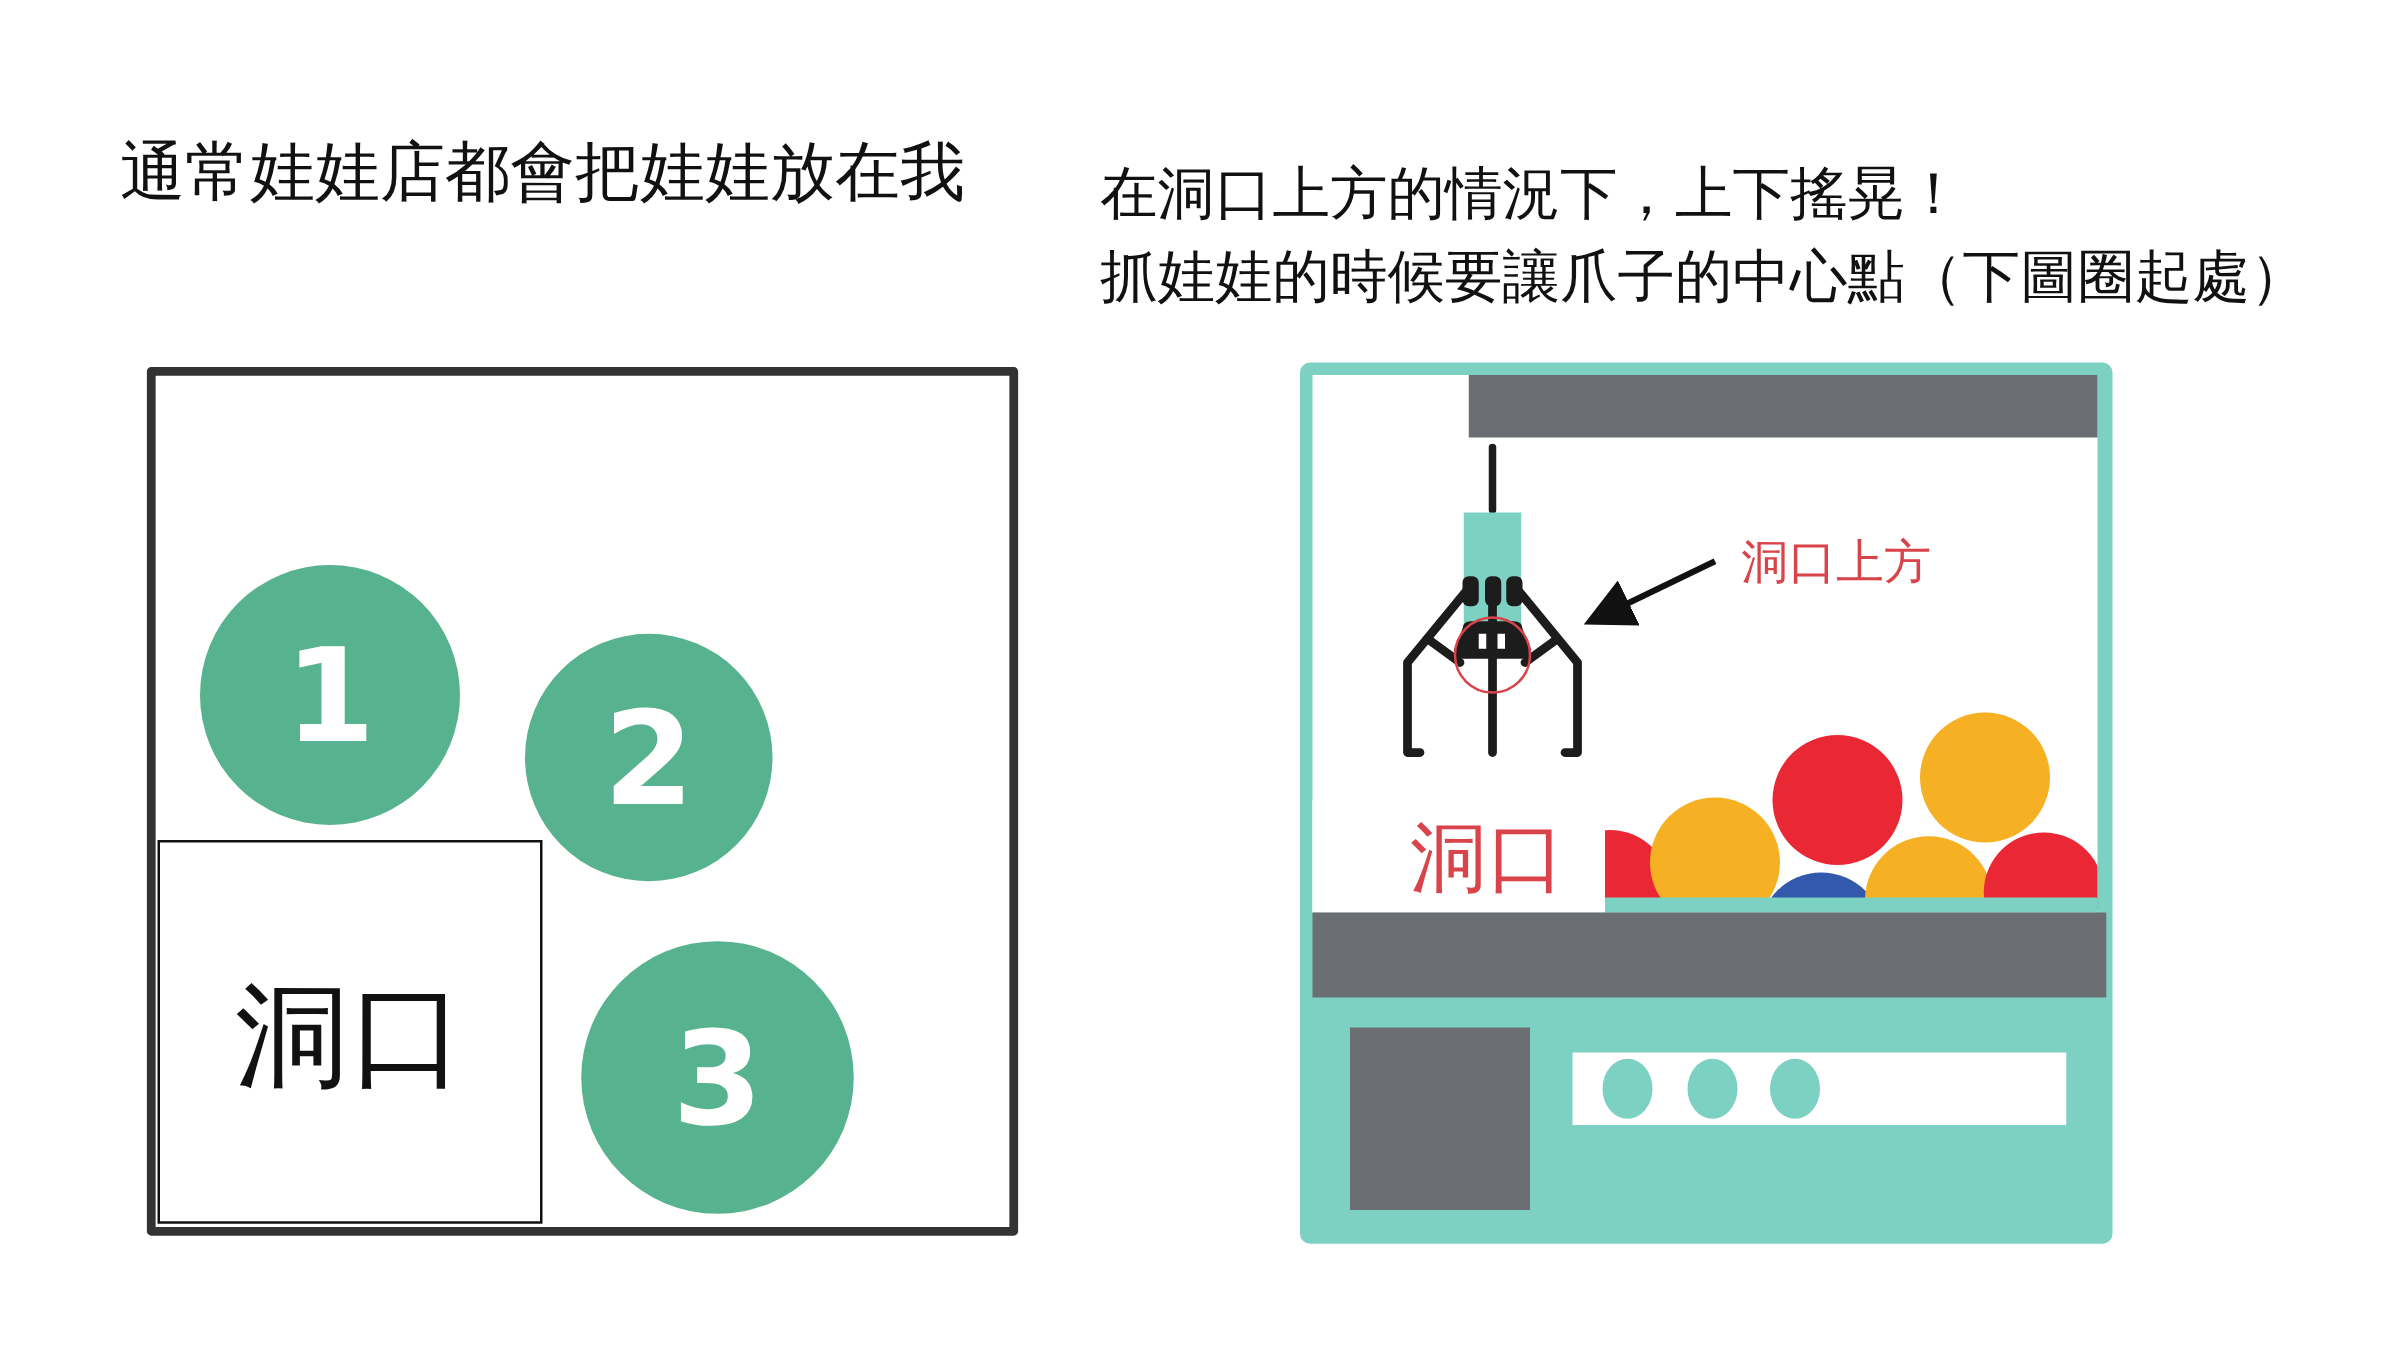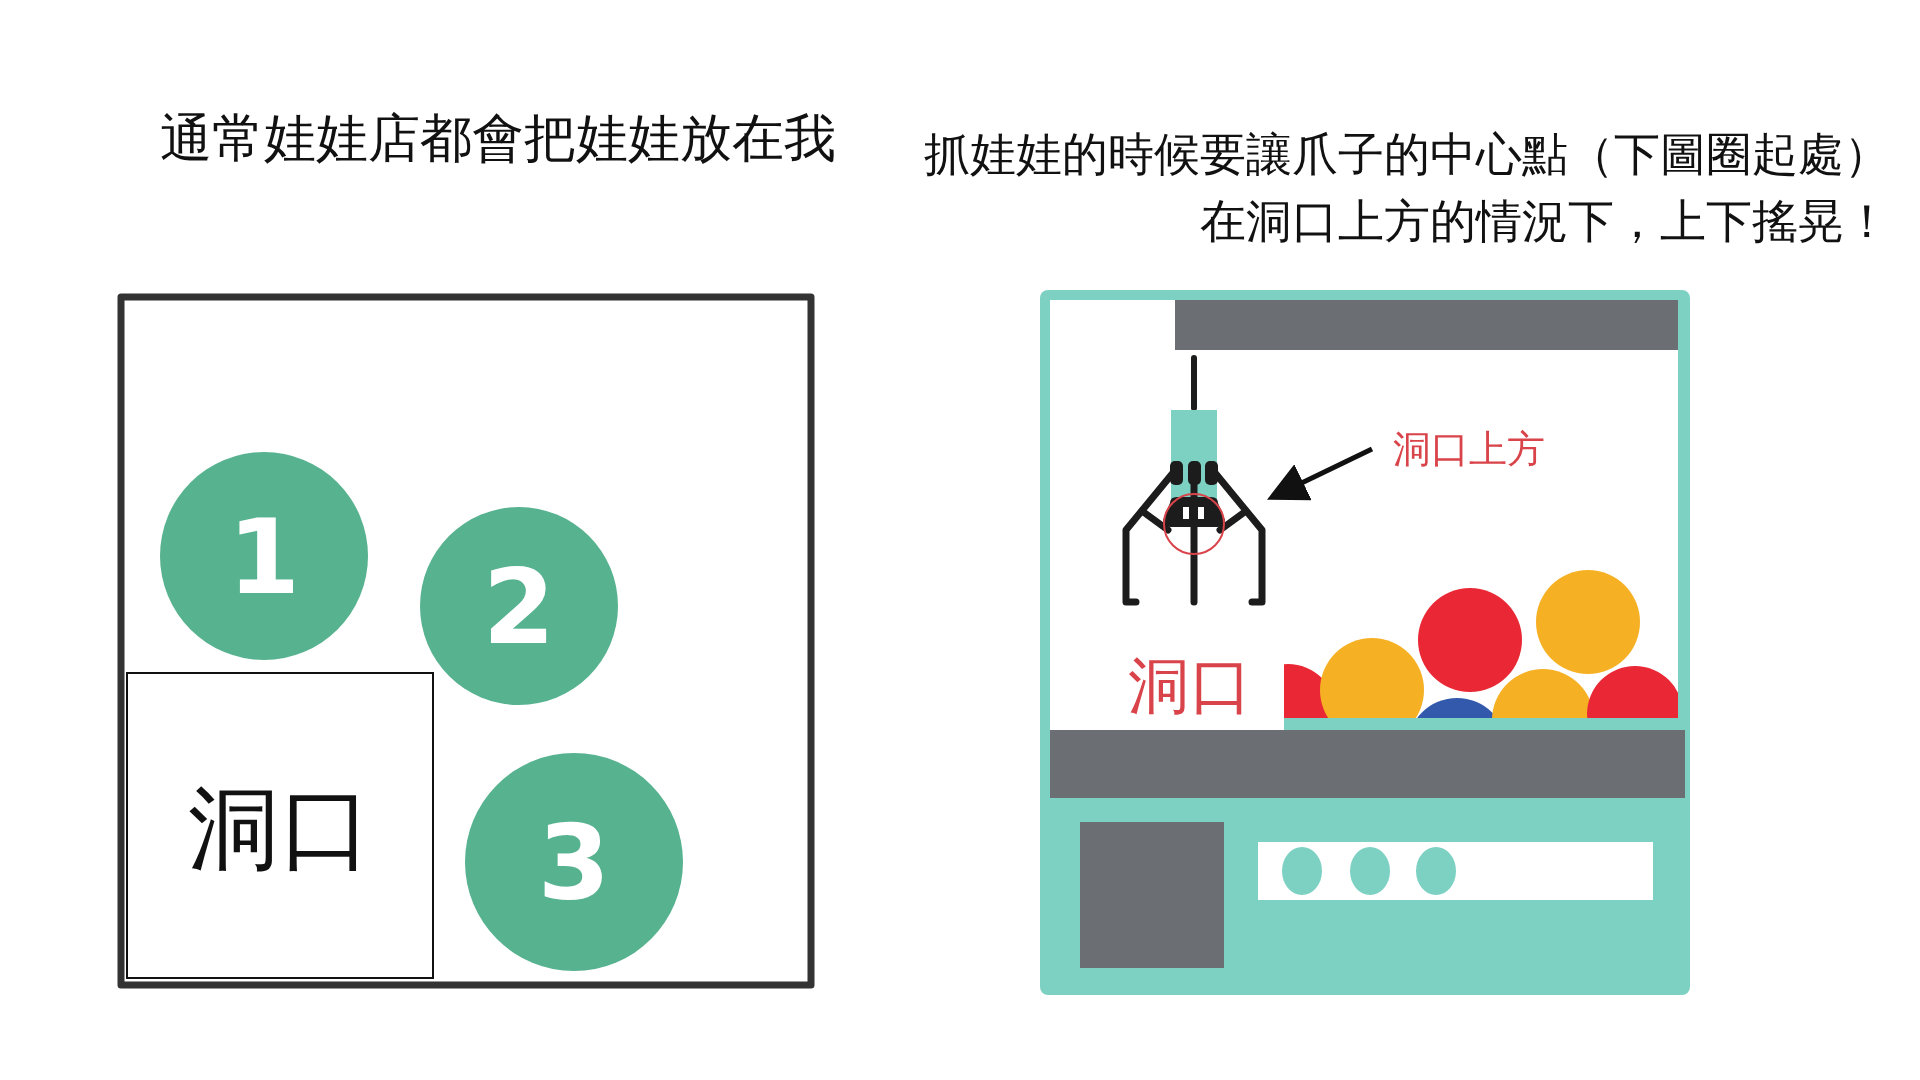--- a/index.html
+++ b/index.html
@@ -1,35 +1,35 @@
 <!DOCTYPE html>
 <html><head>
 <meta charset="utf-8">
 <style>
   html,body{margin:0;padding:0;background:#ffffff;}
   body{width:1920px;height:1080px;position:relative;overflow:hidden;font-family:"DejaVu Serif","Liberation Serif",serif;color:#111;}
-  .title{position:absolute;text-align:right;white-space:nowrap;line-height:1;}
+  .title{position:absolute;text-align:left;white-space:nowrap;line-height:1;}
   .title .line{display:block;}
   #left-title{left:96px;width:740px;top:112px;font-size:52px;}
   #left-title .line{height:70px;}
   #right-title{left:880px;width:1010px;top:131px;font-size:46px;}
   #right-title .line{height:67px;}
   svg{position:absolute;left:0;top:0;}
   .cjk{font-family:"DejaVu Serif","Liberation Serif",serif;}
   .num{font-family:"DejaVu Sans","Liberation Sans",sans-serif;font-weight:bold;}
 </style>
 </head>
 <body>
 
 <div id="left-title" class="title">
   <span class="line">通常娃娃店都會把娃娃放在我</span>
 </div>
 <div id="right-title" class="title">
+  <span class="line">在洞口上方的情況下，上下搖晃！</span>
   <span class="line">抓娃娃的時候要讓爪子的中心點（下圖圈起處）</span>
-  <span class="line">在洞口上方的情況下，上下搖晃！</span>
 </div>
 
 <svg width="1920" height="1080" viewBox="0 0 1920 1080" xmlns="http://www.w3.org/2000/svg">
   <defs>
     <clipPath id="ballclip">
         <rect x="1284" y="300" width="394" height="428"></rect>
       </clipPath>
     <marker id="arrowhead" markerWidth="8" markerHeight="8" refX="4" refY="4" orient="auto" markerUnits="strokeWidth">
       <path d="M0,0 L8,4 L0,8 Z" fill="#111"></path>
     </marker>

